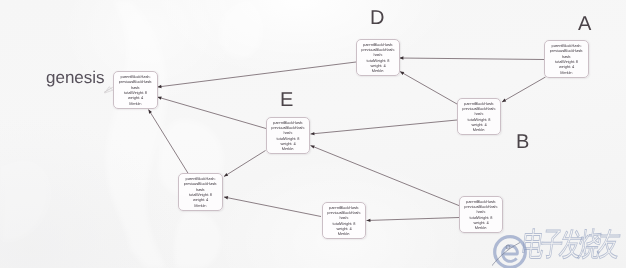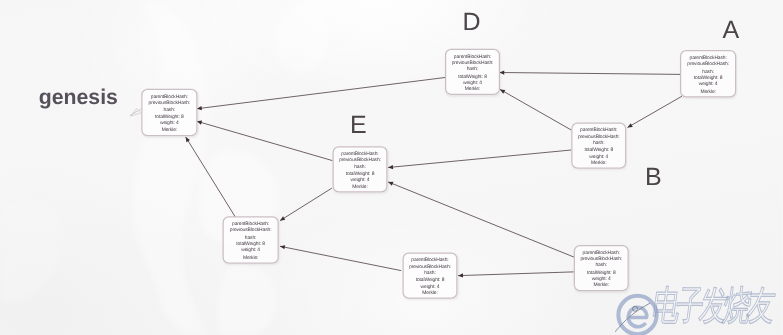--- a/index.html
+++ b/index.html
@@ -153,21 +153,21 @@
         <div class="ln">totalWeight: 8</div>
         <div class="ln">weight: 4</div>
         <div class="ln">Merkle:</div>
       </div>
     </div>
   <div id="labels">
       <div class="biglabel" style="left: 370px; top: 8px;">D</div>
       <div class="biglabel" style="left: 578px; top: 14px;">A</div>
       <div class="biglabel" style="left: 280px; top: 90px;">E</div>
       <div class="biglabel" style="left: 516px; top: 132px;">B</div>
-      <div class="genesis" style="left: 31px; top: 68px; font-weight: bold;">genesis</div>
+      <div class="genesis" style="left: 46px; top: 68px;">genesis</div>
     </div>
   <div id="wm">
     <svg id="wmlogo" width="40" height="40" viewBox="0 0 40 40">
       <circle cx="18" cy="18" r="15.3" fill="none" stroke="#94a3c6" stroke-width="3.2"></circle>
       <path d="M24.6 24.4 C22.4 27.3 18.2 28.2 14.9 26.6 C11.2 24.8 9.6 20.2 11.3 16.4 C13 12.6 17.4 10.8 21.2 12.4 C24.4 13.8 25.9 17.3 25.2 20.0 L11.8 20.0" fill="none" stroke="#94a3c6" stroke-width="2.9" stroke-linecap="butt" stroke-linejoin="round"></path>
       <path d="M-2 34 C4.5 26 12 17 28 8.5" fill="none" stroke="#3d4764" stroke-width="0.8" opacity="0.78"></path>
       <circle cx="16.0" cy="13.0" r="2.0" fill="none" stroke="#3d4764" stroke-width="0.8" opacity="0.78"></circle>
     </svg>
     <div id="wmbrand">电子发烧友</div>
   </div>

